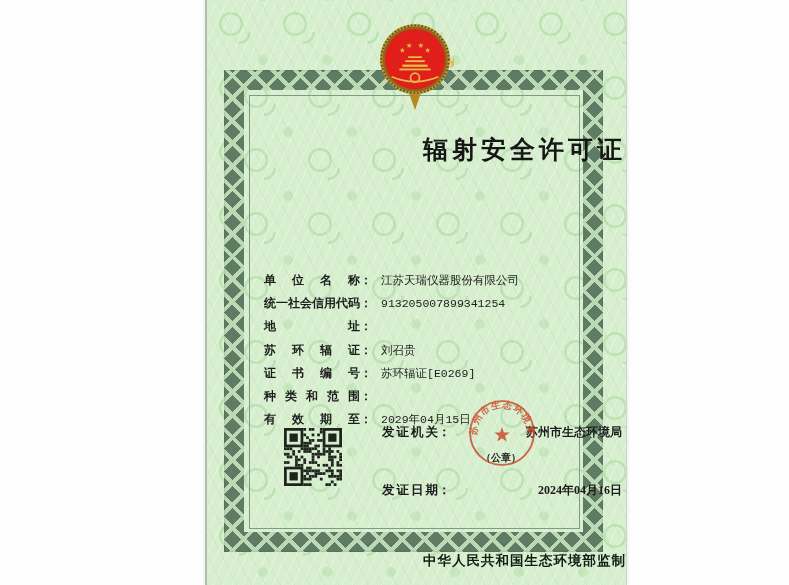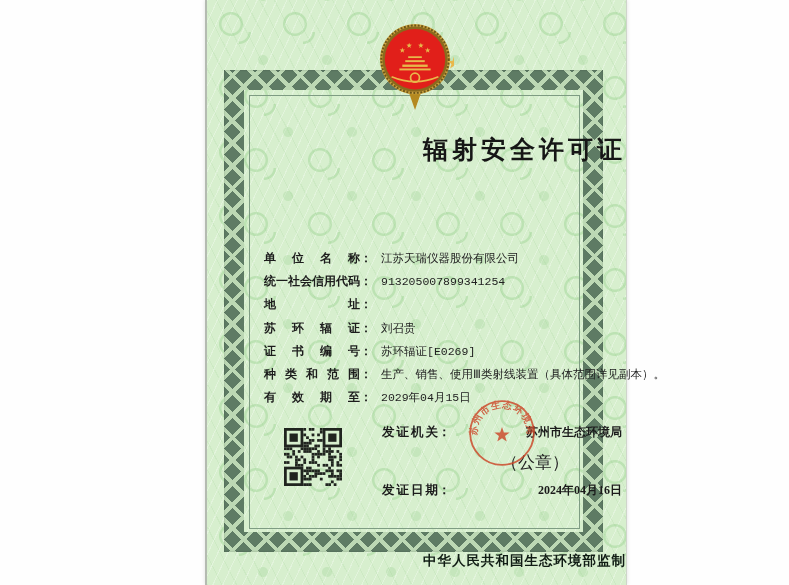--- a/index.html
+++ b/index.html
@@ -56,36 +56,36 @@
   .title{
     position:absolute;left:0;right:0;top:133px;text-align:right;
     font-family:"Liberation Serif", serif;font-weight:700;
     font-size:25px;letter-spacing:4px;color:#161616;
   }
   .preamble{
     position:absolute;left:57px;top:188px;width:318px;margin:0;
     font-family:"Liberation Serif", serif;font-size:15.5px;line-height:30px;
     color:#24241f;text-indent:2em;text-align:justify;
   }
-  .fields{position:absolute;left:57px;top:250px;width:320px;}
+  .fields{position:absolute;left:57px;top:272px;width:320px;}
   .frow{display:flex;align-items:baseline;height:23.2px;}
   .flabel{font-weight:700;font-size:12px;color:#1c1c1c;white-space:nowrap;display:flex;align-items:baseline;}
   .jt{display:inline-block;width:96px;text-align:justify;text-align-last:justify;}
   .fvalue{font-family:Liberation Mono, monospace;font-size:11.5px;color:#222;padding-left:9px;white-space:nowrap;}
   
   .qr{position:absolute;left:77px;top:428px;width:58px;height:58px;}
   
   .issue{position:absolute;left:175px;top:424px;width:240px;font-size:12.5px;color:#1b1b1b;}
   .irow{display:flex;align-items:baseline;justify-content:space-between;}
   .ilabel{font-weight:700;display:flex;align-items:baseline;white-space:nowrap;}
   .ijt{display:inline-block;width:56px;text-align:justify;text-align-last:justify;}
   .ivalue{font-family:"Liberation Serif", serif;font-weight:700;font-size:12px;padding-left:8px;white-space:nowrap;}
   .seal-note{
-    position:absolute;left:119px;top:27px;
-    font-family:"Liberation Serif", serif;font-size:17px;color:#222;
+    position:absolute;left:99px;top:27px;
+    font-family:"Liberation Serif", serif;font-size:10px;color:#222;font-weight:bold;
   }
   .issue .date-row{margin-top:41px;}
   
   .stamp{position:absolute;left:260px;top:398px;width:70px;height:70px;opacity:.82;pointer-events:none;}
   
   .footer{
     position:absolute;left:0;right:0;top:552px;text-align:right;
     font-weight:700;font-size:13.5px;color:#101c14;letter-spacing:1px;
   }
 </style>
@@ -160,21 +160,20 @@
             <span class="jt">证书编号</span>
             <span>：</span>
           </span>
         <span class="fvalue">苏环辐证[E0269]</span>
       </div>
       <div class="frow">
         <span class="flabel">
             <span class="jt">种类和范围</span>
             <span>：</span>
           </span>
-        <span class="fvalue">生产、销售、使用Ⅲ类射线装置（具体范围详见副本）。</span>
       </div>
       <div class="frow">
         <span class="flabel">
             <span class="jt">有效期至</span>
             <span>：</span>
           </span>
         <span class="fvalue">2029年04月15日</span>
       </div>
     </div>
 

